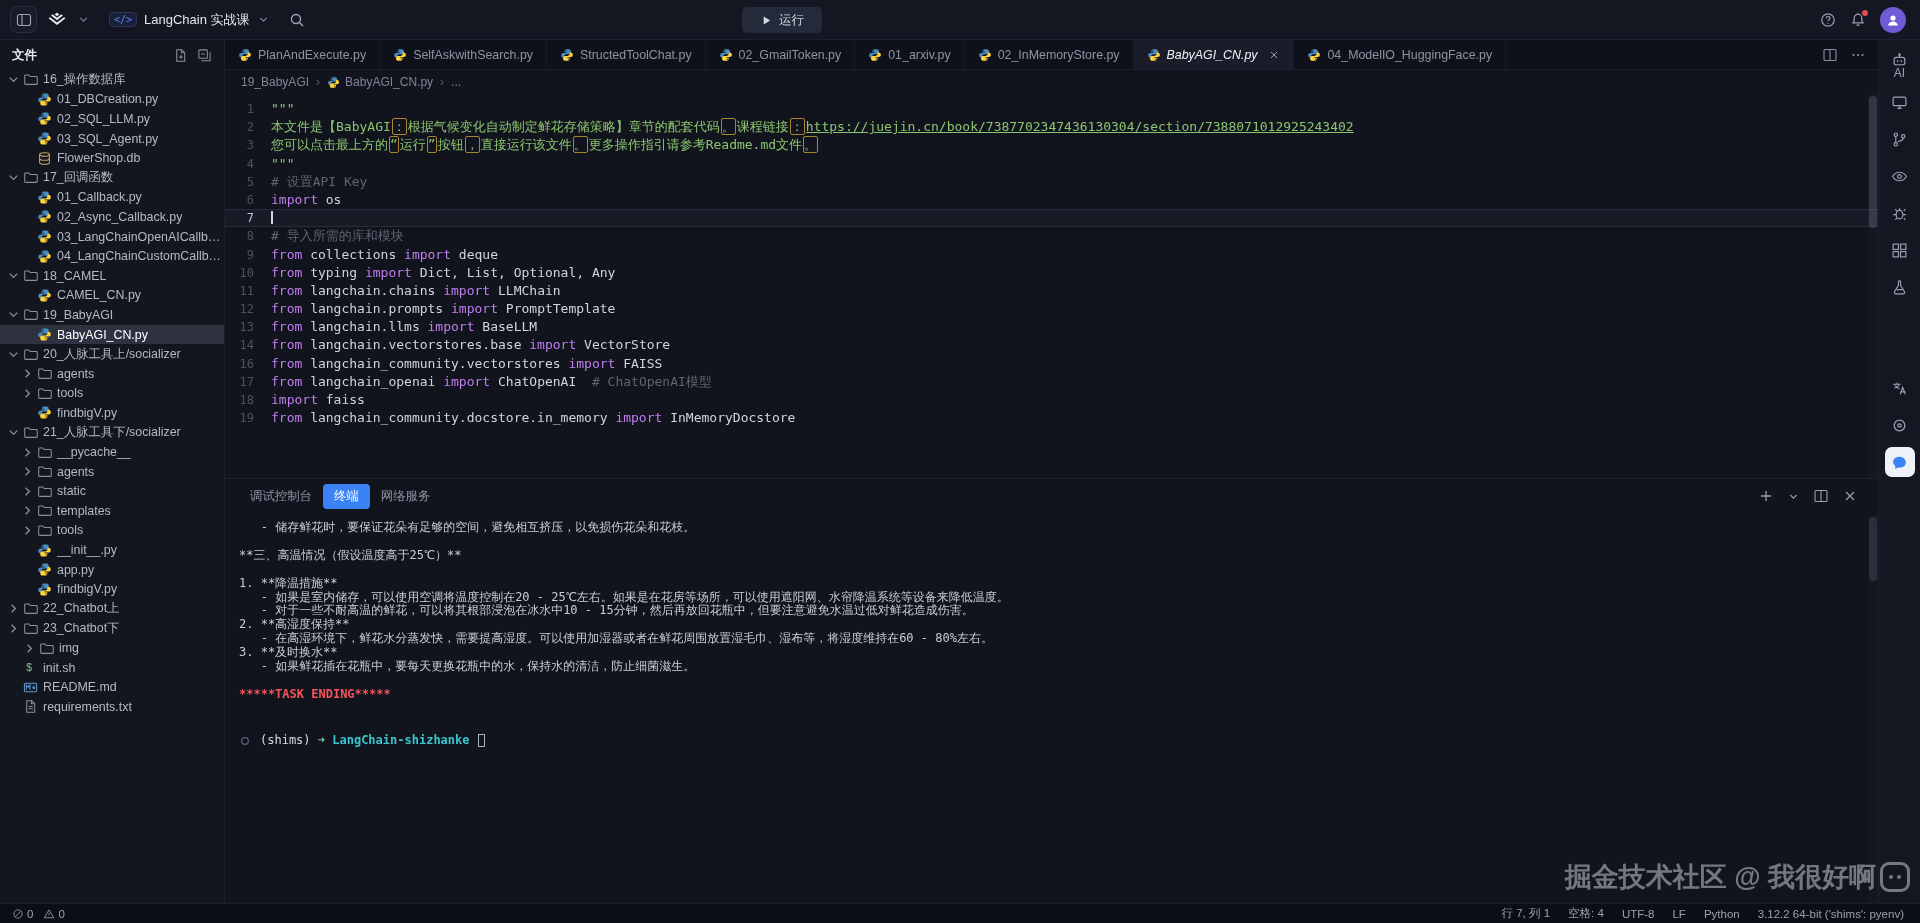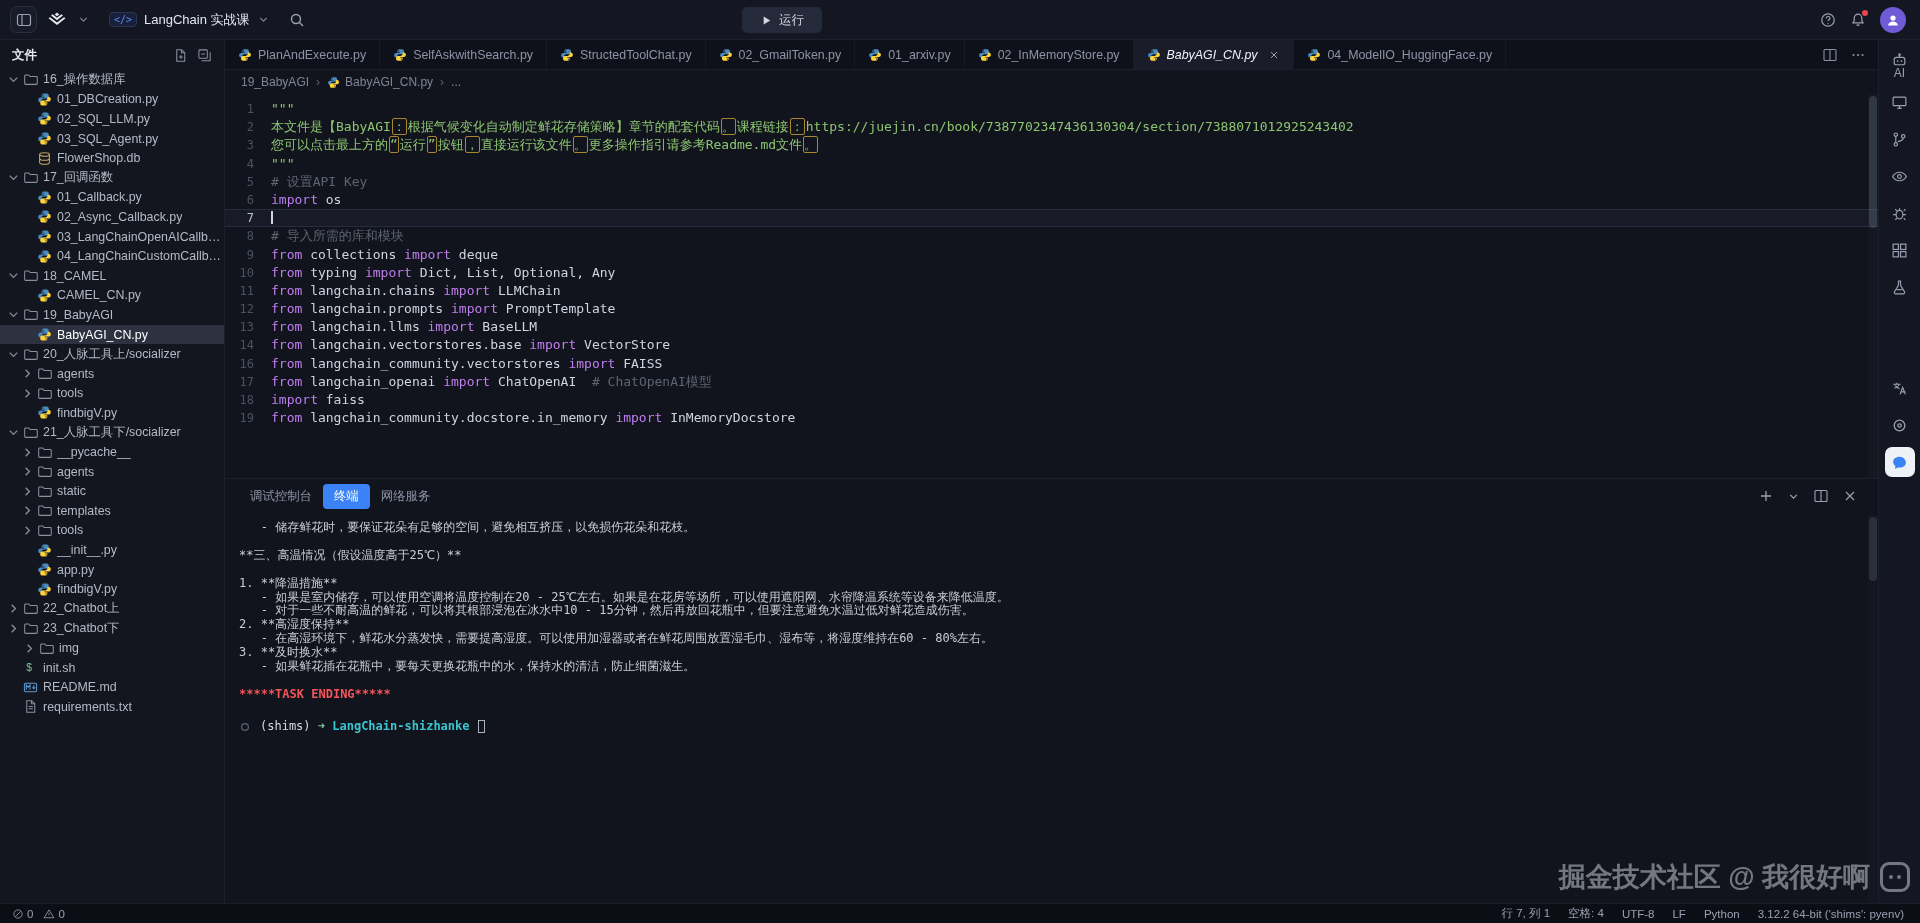--- a/index.html
+++ b/index.html
@@ -60,58 +60,58 @@
   .code-line{display:flex;height:18.2px;line-height:18.2px;font-family:"DejaVu Sans Mono","Liberation Mono",monospace;font-size:13px}
   .code-line.current{background:rgba(140,150,185,.06);box-shadow:inset 0 1px 0 #272d3f,inset 0 -1px 0 #272d3f}
   .ln{flex:0 0 46px;text-align:right;padding-right:17px;color:#4a5162;font-size:12px}
   .code-line.current .ln{color:#b9c2d8}
   .lc{white-space:pre;color:#ced4e0}
   .caret{display:inline-block;width:1.5px;height:13px;background:#cfd6e4;vertical-align:-2px}
   .tok-kw{color:#c07ef0}
   .tok-txt{color:#ced4e0}
   .tok-str{color:#8cc570}
   .tok-com{color:#5d6370}
-  .tok-link{color:#8cc570;cursor:pointer}
+  .tok-link{color:#8cc570;text-decoration:underline;cursor:pointer}
   .tok-box{color:#8cc570;border:1px solid #a8852f;border-radius:2px;margin:0 1px}
   .code-scrollbar{position:absolute;top:0;right:0;width:10px;height:100%;background:rgba(255,255,255,.02)}
   .code-thumb{position:absolute;top:2px;right:1px;width:8px;height:132px;background:rgba(125,135,160,.28);border-radius:4px}
 
   
   .panel{position:relative;height:425px;border-top:1px solid #1c1f2c;display:flex;flex-direction:column;background:#12141d}
   .panel-header{height:34px;display:flex;align-items:center;padding:0 14px}
   .panel-tabs{display:flex;align-items:center}
   .panel-tab{font-size:12.4px;color:#8d93a5;padding:4px 11px;border-radius:4px;cursor:pointer}
   .panel-tab.active{background:#3b82f6;color:#fff}
   .panel-actions{margin-left:auto;display:flex;align-items:center;gap:13px;color:#9aa0b2;padding-right:6px}
   .panel-actions .icon{cursor:pointer}
   .terminal{flex:1;padding:8px 20px 0 14px;font-family:"DejaVu Sans Mono","Liberation Mono",monospace;
             font-size:12px;line-height:13.9px;color:#c9cdd8;overflow:hidden}
   .term-line{white-space:pre-wrap}
   .term-line.red{color:#f2555a;font-weight:bold}
-  .prompt-row{display:flex;align-items:center;margin-top:4px}
+  .prompt-row{display:flex;align-items:center;margin-top:18px}
   .cmd-ring{width:12px;height:12px;color:#5a6378;margin-right:9px}
   .p-venv{color:#d5d9e2;white-space:pre}
   .p-arrow{color:#7ec699;font-weight:bold;white-space:pre}
   .p-cwd{color:#39c5cf;font-weight:bold}
   .term-cursor{display:inline-block;width:7px;height:13px;border:1px solid #aab2c0;margin-left:8px}
   .panel-scrollbar{position:absolute;top:36px;right:0;width:10px;bottom:0;background:rgba(255,255,255,.015)}
   .panel-thumb{position:absolute;top:2px;right:1px;width:8px;height:64px;background:rgba(125,135,160,.22);border-radius:4px}
 
   
   .rail{position:absolute;top:40px;right:0;width:42px;bottom:20px;background:#141722;border-left:1px solid #1c1f2c;
         display:flex;flex-direction:column;align-items:center;padding-top:10px;gap:7px}
   .rail-item{width:30px;height:30px;border-radius:7px;display:flex;flex-direction:column;align-items:center;justify-content:center;
              color:#9aa0b2;cursor:pointer}
   .rail-item .icon{width:17px;height:17px}
   .rail-item.gap{margin-top:64px}
   .rail-item.active{background:#eef1f5;color:#3b82f6}
   .rail-label{font-size:12px;color:#9aa0b2;line-height:9px}
 
   
-  .watermark{position:absolute;right:10px;bottom:28px;z-index:40;display:flex;align-items:center;gap:10px;
+  .watermark{position:absolute;right:10px;bottom:28px;z-index:40;display:flex;align-items:center;gap:4px;
              font-size:27px;font-weight:bold;color:rgba(195,200,210,.55);pointer-events:none}
   .wm-icon{width:30px;height:30px;border:3px solid currentColor;border-radius:9px;display:flex;align-items:center;justify-content:center;gap:4px}
   .wm-dot{width:4px;height:4px;border-radius:50%;background:currentColor}
 
   
   .statusbar{position:absolute;left:0;right:0;bottom:0;height:20px;background:#0c0e15;border-top:1px solid #1b1e2a;
              display:flex;align-items:center;padding:0 12px;font-size:11.5px;color:#9aa0b2}
   .sb-left{display:flex;align-items:center;gap:10px}
   .sb-prob{display:flex;align-items:center;gap:3px;cursor:pointer}
   .sb-prob .icon{width:12px;height:12px}

